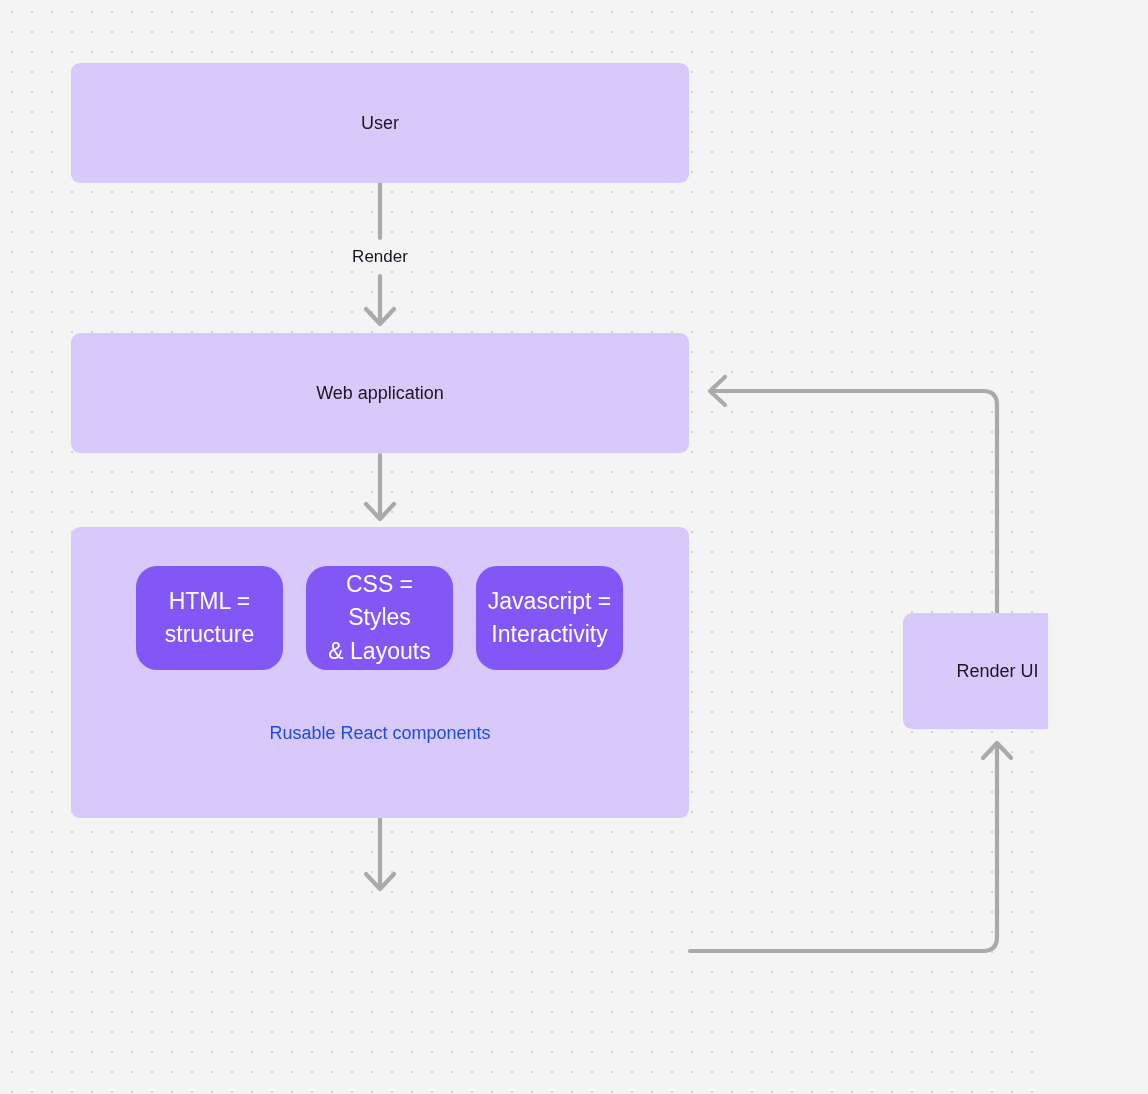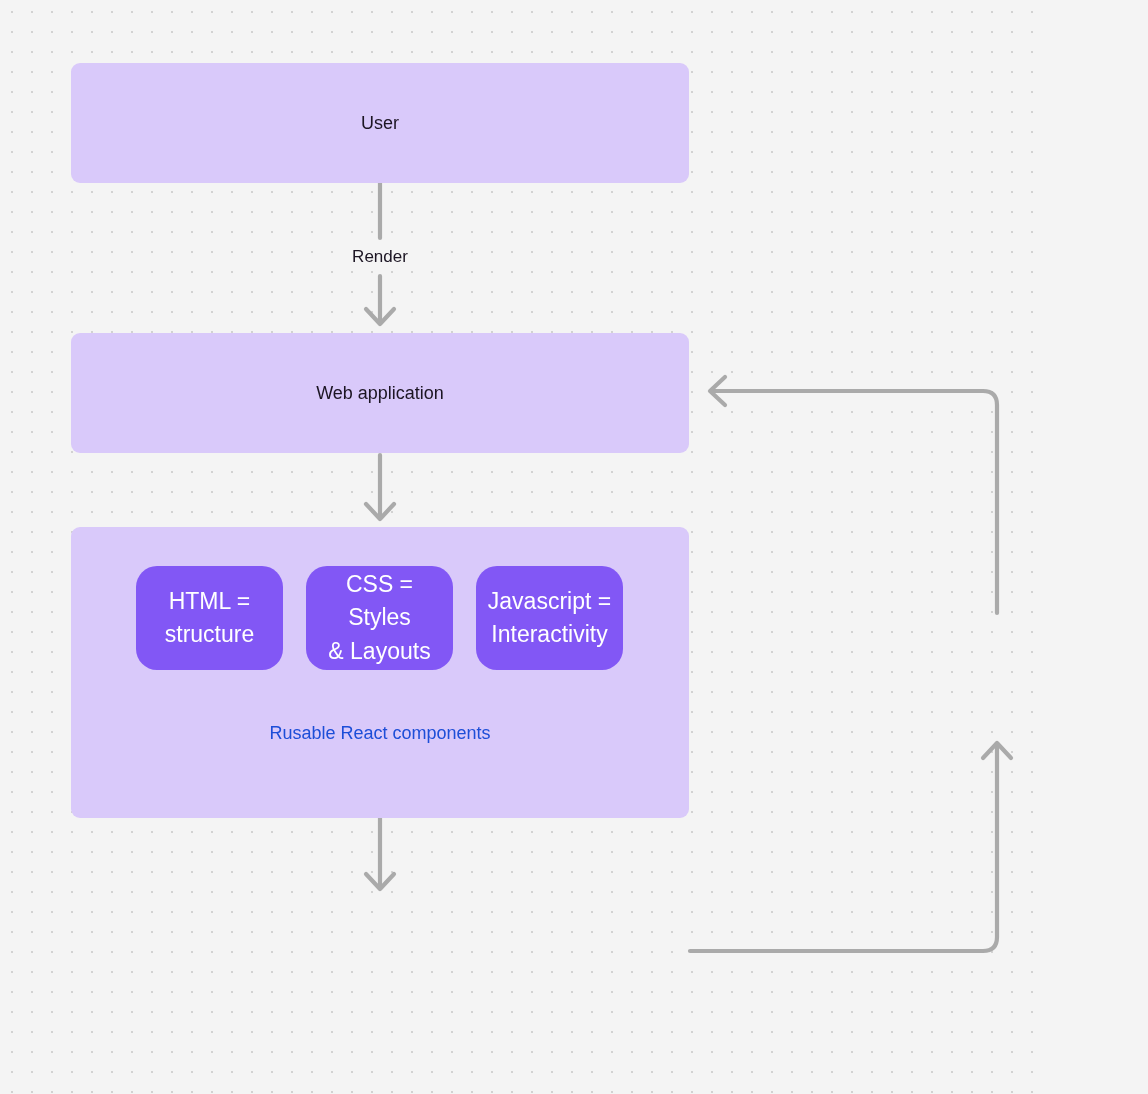--- a/index.html
+++ b/index.html
@@ -130,14 +130,17 @@
       <div>
         <div>Javascript =</div>
         <div>Interactivity</div>
       </div>
     </div>
 
     <div class="group-label" style="top:194px;">Rusable React components</div>
   </div>
 
 
+  <div class="node node-outer" style="left:903px; top:613px; width:189px; height:116px;">
+    <span>Render UI</span>
+  </div>
 
 </div>
 
 </body></html>

